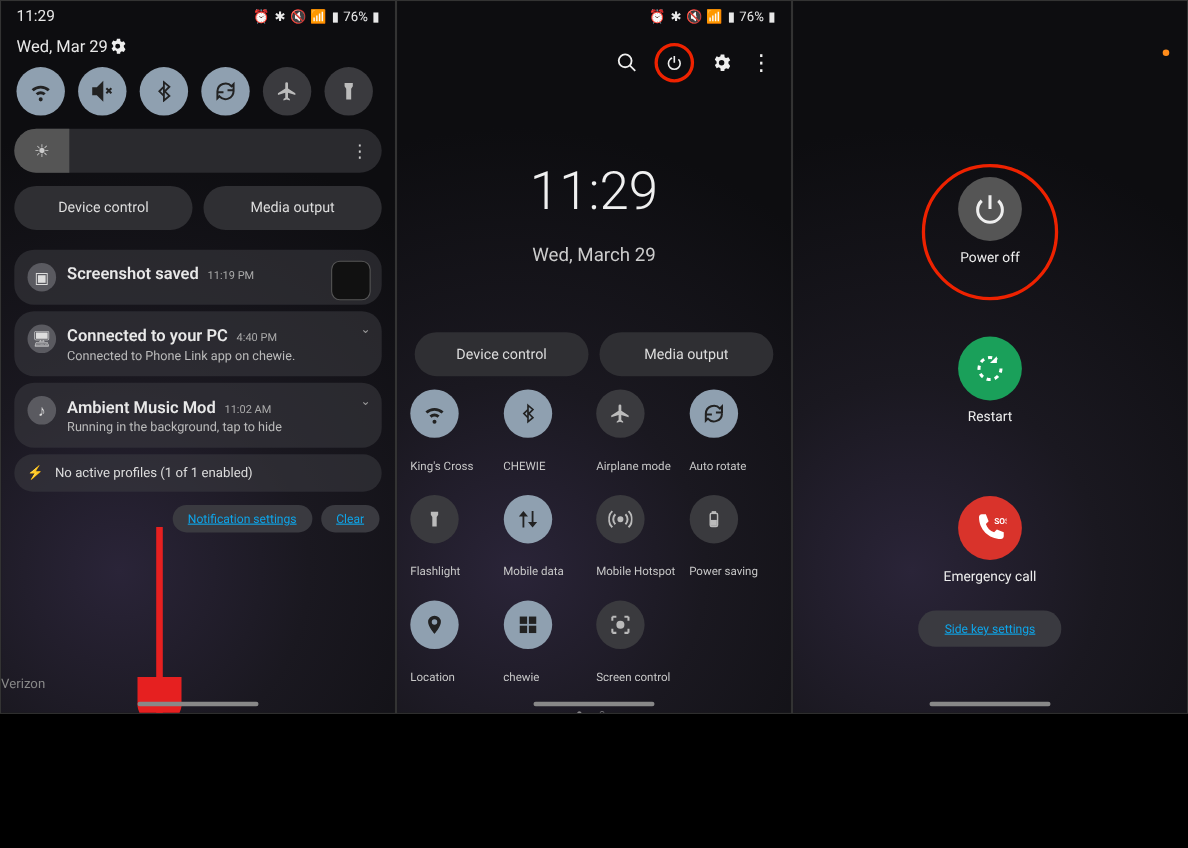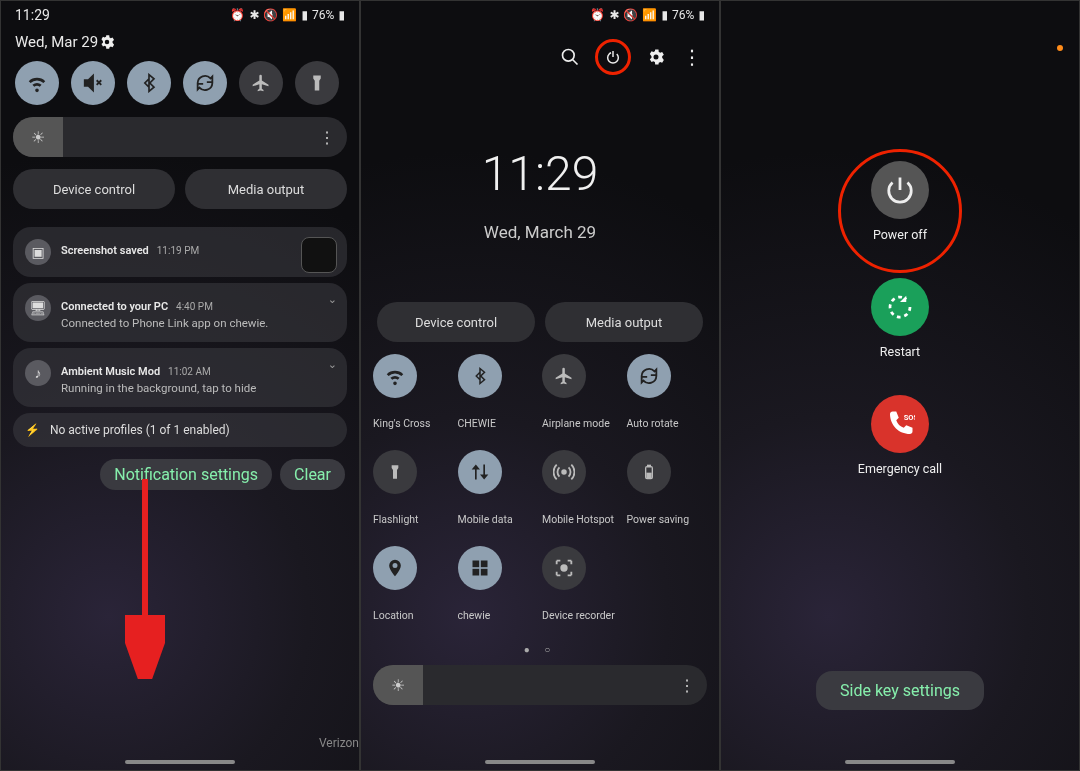--- a/index.html
+++ b/index.html
@@ -7,21 +7,21 @@
     background: #000;
     font-family: -apple-system, Roboto, "Segoe UI", sans-serif;
     width: 1080px;
     height: 771px;
     display: flex;
     overflow: hidden;
   }
   .pane {
     position: relative;
     width: 360px;
-    height: 771px;
+    height: 649px;
     background: radial-gradient(circle at 30% 80%, #2a2438 0%, #1a1820 30%, #0d0d10 70%);
     overflow: hidden;
     border: 1px solid #333;
   }
   .statusbar {
     display: flex;
     justify-content: space-between;
     align-items: center;
     height: 28px;
     padding: 0 14px;
@@ -70,37 +70,37 @@
     border-radius:18px;
     display:flex; align-items:flex-start; gap:10px;
     position:relative;
   }
   .notif-card .nicon {
     width:26px; height:26px; border-radius:50%;
     background:#5a5a60; display:flex;align-items:center;justify-content:center;
     flex-shrink:0; color:#ddd; font-size:14px;
   }
   .notif-card .txt { flex:1; }
-  .notif-card .title { color:#e8e8e8; font-size:11px; font-weight:600; display:inline; }
+  .notif-card .title { color:#e8e8e8; font-size:15px; font-weight:600; display:inline; }
   .notif-card .time { color:#aaa; font-size:10px; margin-left:4px;}
   .notif-card .body { color:#bbb; font-size:11.5px; margin-top:2px;}
   .notif-card .chev { position:absolute; right:10px; top:10px; color:#999; font-size:11px;}
   .notif-card .thumb { width:36px;height:36px;border-radius:8px;background:#111;border:1px solid #555; position:absolute; right:10px; top:10px;}
   .notif-row-compact {
     margin:6px 12px; padding:10px 12px;
     background:rgba(60,60,65,0.55);
     border-radius:18px;
     display:flex; align-items:center; gap:10px;
     color:#ddd; font-size:12px;
   }
   .notif-actions{
     display:flex; justify-content:flex-end; gap:8px; padding:6px 14px;
   }
-  .chip { background:#3a3a40; color:#86efac; font-size:16px; padding:6px 14px; border-radius:16px;}
-  .carrier { position:absolute; bottom:20px; width:100%; text-align:right; color:#888; font-size:12px;padding-left:30px;}
+  .chip { background:#3a3a40; color:#0ea5e9; font-size:11px; padding:6px 14px; border-radius:16px;text-decoration:underline;}
+  .carrier { position:absolute; bottom:20px; width:100%; text-align:left; color:#888; font-size:12px;}
   .navbar { position:absolute; bottom:6px; left:50%; transform:translateX(-50%); width:110px; height:4px; background:#888; border-radius:2px;}
   
   .arrow-ann { position:absolute; left:124px; top:478px; }
   
   .p2-top { display:flex; justify-content:flex-end; align-items:center; gap:14px; padding:10px 16px 0 16px; }
   .p2-top .tb { width:22px; height:22px; display:flex;align-items:center;justify-content:center; color:#eee;}
   .red-circle { border:3px solid #e20; border-radius:50%; }
   .p2-time { color:#f0f0f0; text-align:center; font-size:48px; font-weight:300; margin-top:70px;}
   .p2-date { color:#ccc; text-align:center; font-size:17px; margin-top:20px;}
   .p2-pills { display:flex; gap:10px; padding:0 16px; margin-top:60px;}
@@ -108,21 +108,21 @@
     display:grid; grid-template-columns:repeat(4,1fr);
     gap:8px 4px; padding:12px 12px 6px 12px;
   }
   .qs-cell { display:flex; flex-direction:column; align-items:flex-start; gap:20px;}
   .qs-cell .lab { color:#c8c8c8; font-size:10.5px; text-align:center; line-height:1.15; min-height:24px;}
   .dots { text-align:center; color:#aaa; letter-spacing:6px; font-size:10px; margin-top:4px;}
   .p2-bright { margin:10px 12px;}
   
   .p3-stack {
     position:absolute; top:160px; left:0; width:100%;
-    display:flex; flex-direction:column; align-items:center; gap:36px;
+    display:flex; flex-direction:column; align-items:center; gap:64px;
   }
   .p3-item { display:flex; flex-direction:column; align-items:center; gap:8px;}
   .p3-btn { width:58px; height:58px; border-radius:50%; display:flex;align-items:center;justify-content:center;}
   .p3-lab { color:#eee; font-size:12.5px;}
   .p3-side { position:absolute; bottom:60px; left:50%; transform:translateX(-50%);}
   .orange-dot { position:absolute; top:44px; right:16px; width:6px;height:6px;border-radius:50%; background:#ff8c1a;}
   .red-ring-big {
     position:absolute; width:124px; height:124px; border:3px solid #e20; border-radius:50%;
     left:50%; top:148px; transform:translateX(-50%);
   }
@@ -374,21 +374,21 @@
         </div>
         <div class="lab">chewie</div>
       </div>
       <div class="qs-cell">
         <div class="qs-btn off">
           <svg width="22" height="22" viewBox="0 0 24 24" fill="none" stroke="#bbb" stroke-width="2">
             <path d="M4 4h4M4 4v4M20 4h-4M20 4v4M4 20h4M4 20v-4M20 20h-4M20 20v-4"></path>
             <circle cx="12" cy="12" r="3" fill="#bbb"></circle>
           </svg>
         </div>
-        <div class="lab">Device recorder</div>
+        <div class="lab">Screen control</div>
       </div>
     </div>
   <div class="dots">● ○</div>
 
   <div class="brightness p2-bright">
     <div class="fill">
         <span style="color:#ccc;">☀</span>
       </div>
     <span class="kebab">⋮</span>
   </div>

